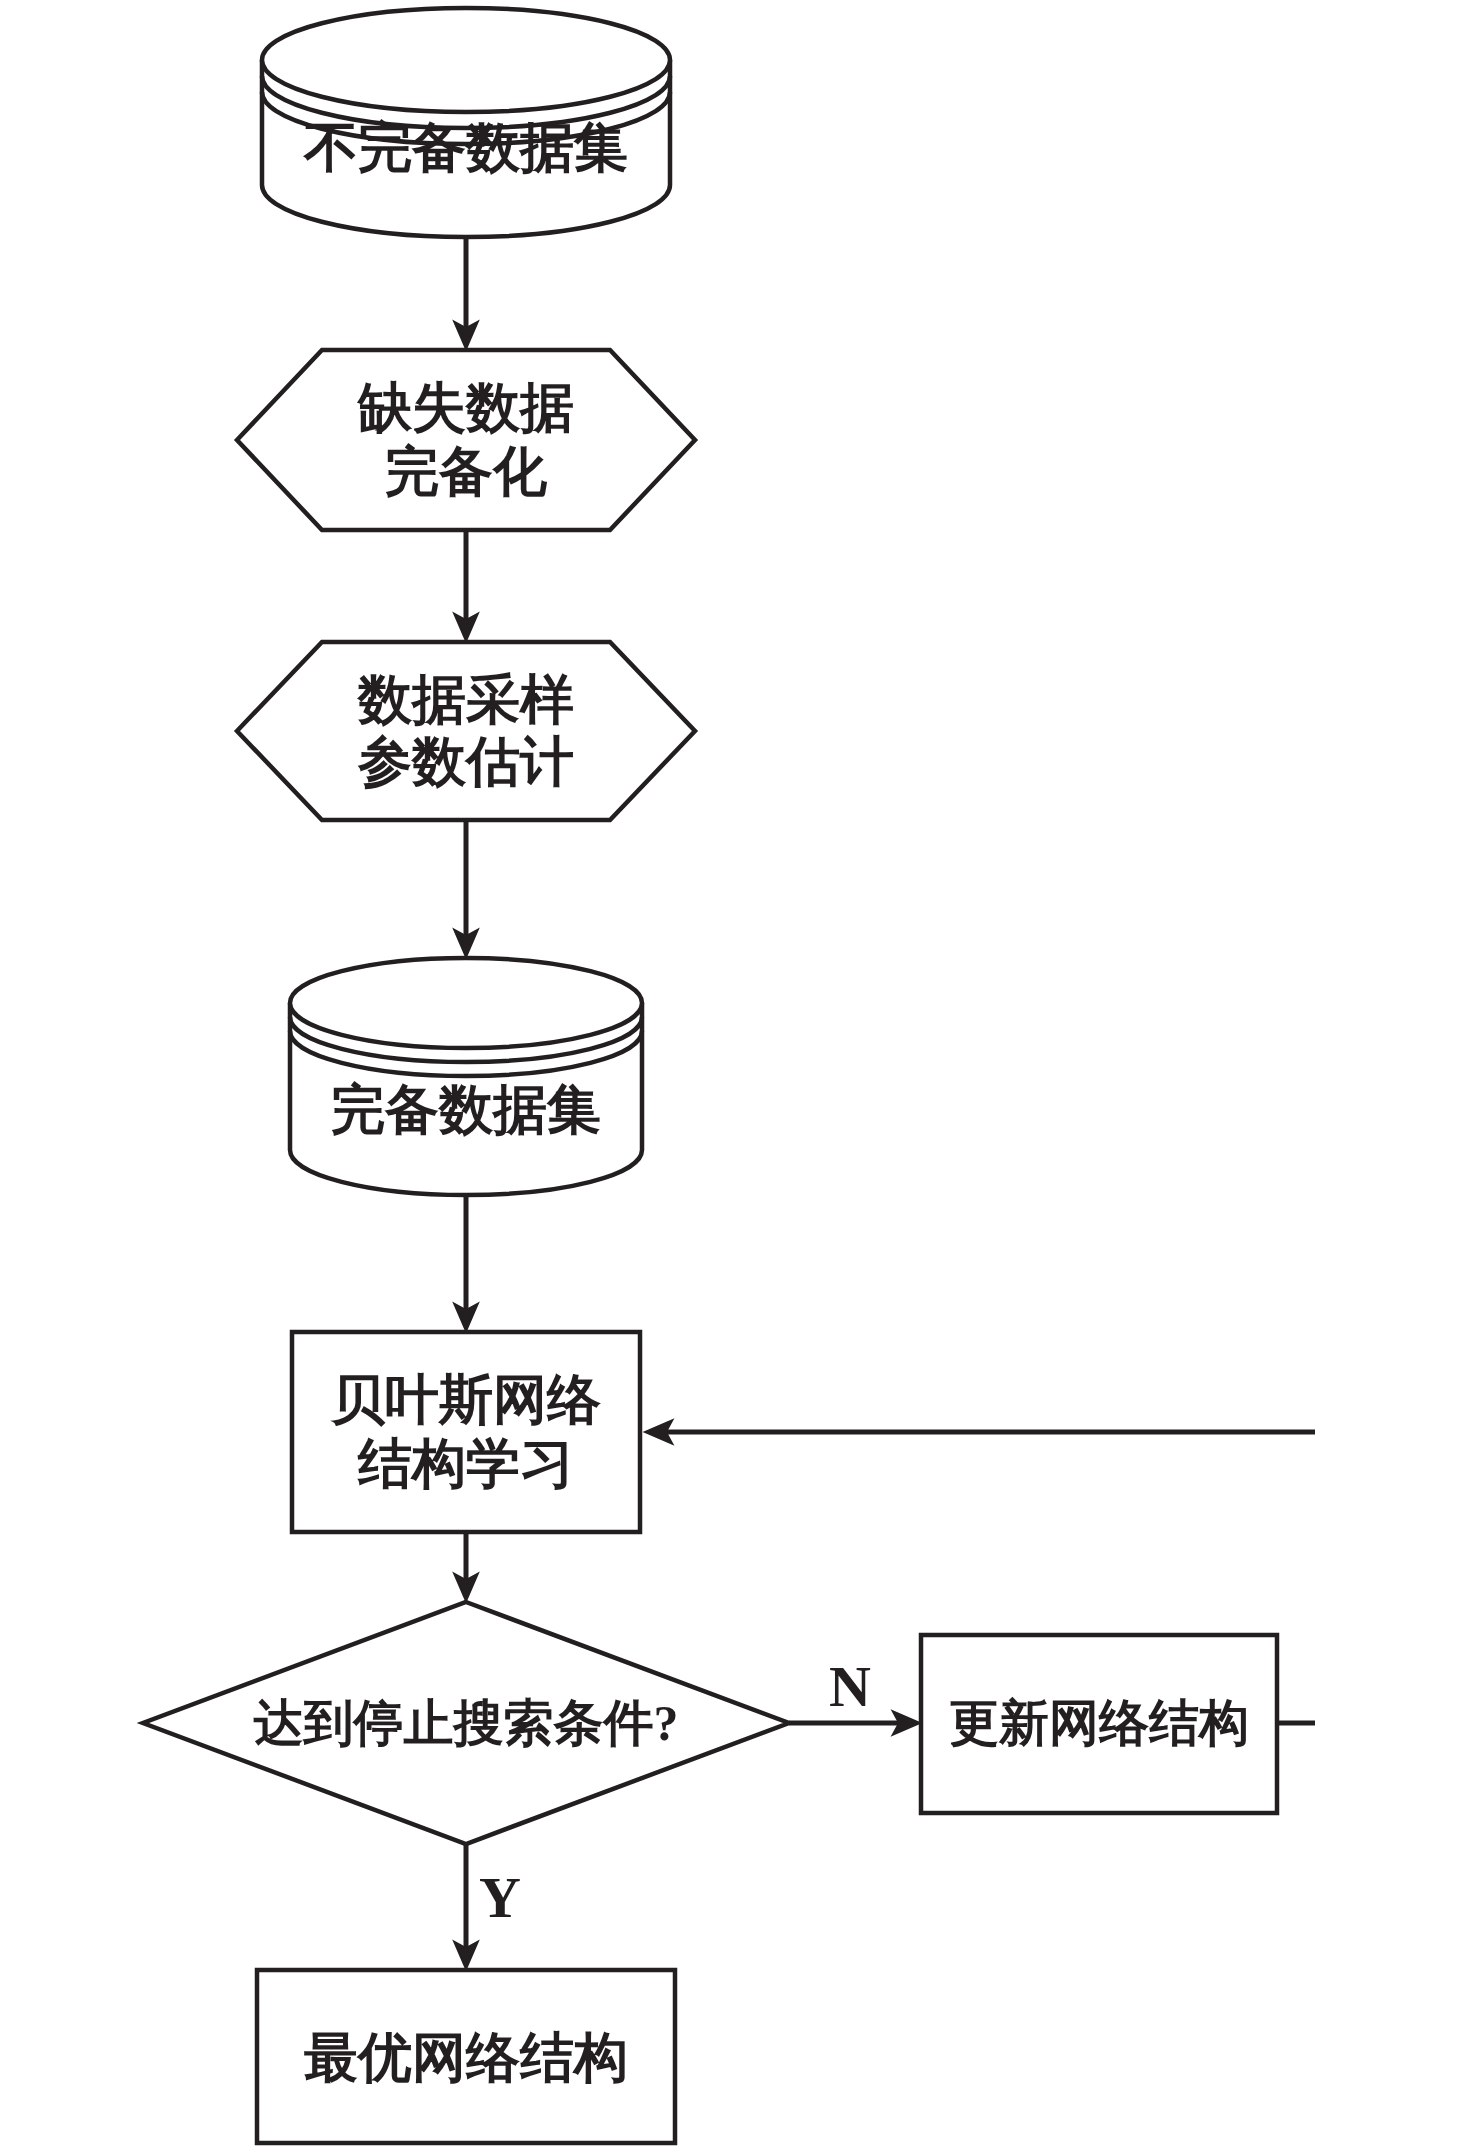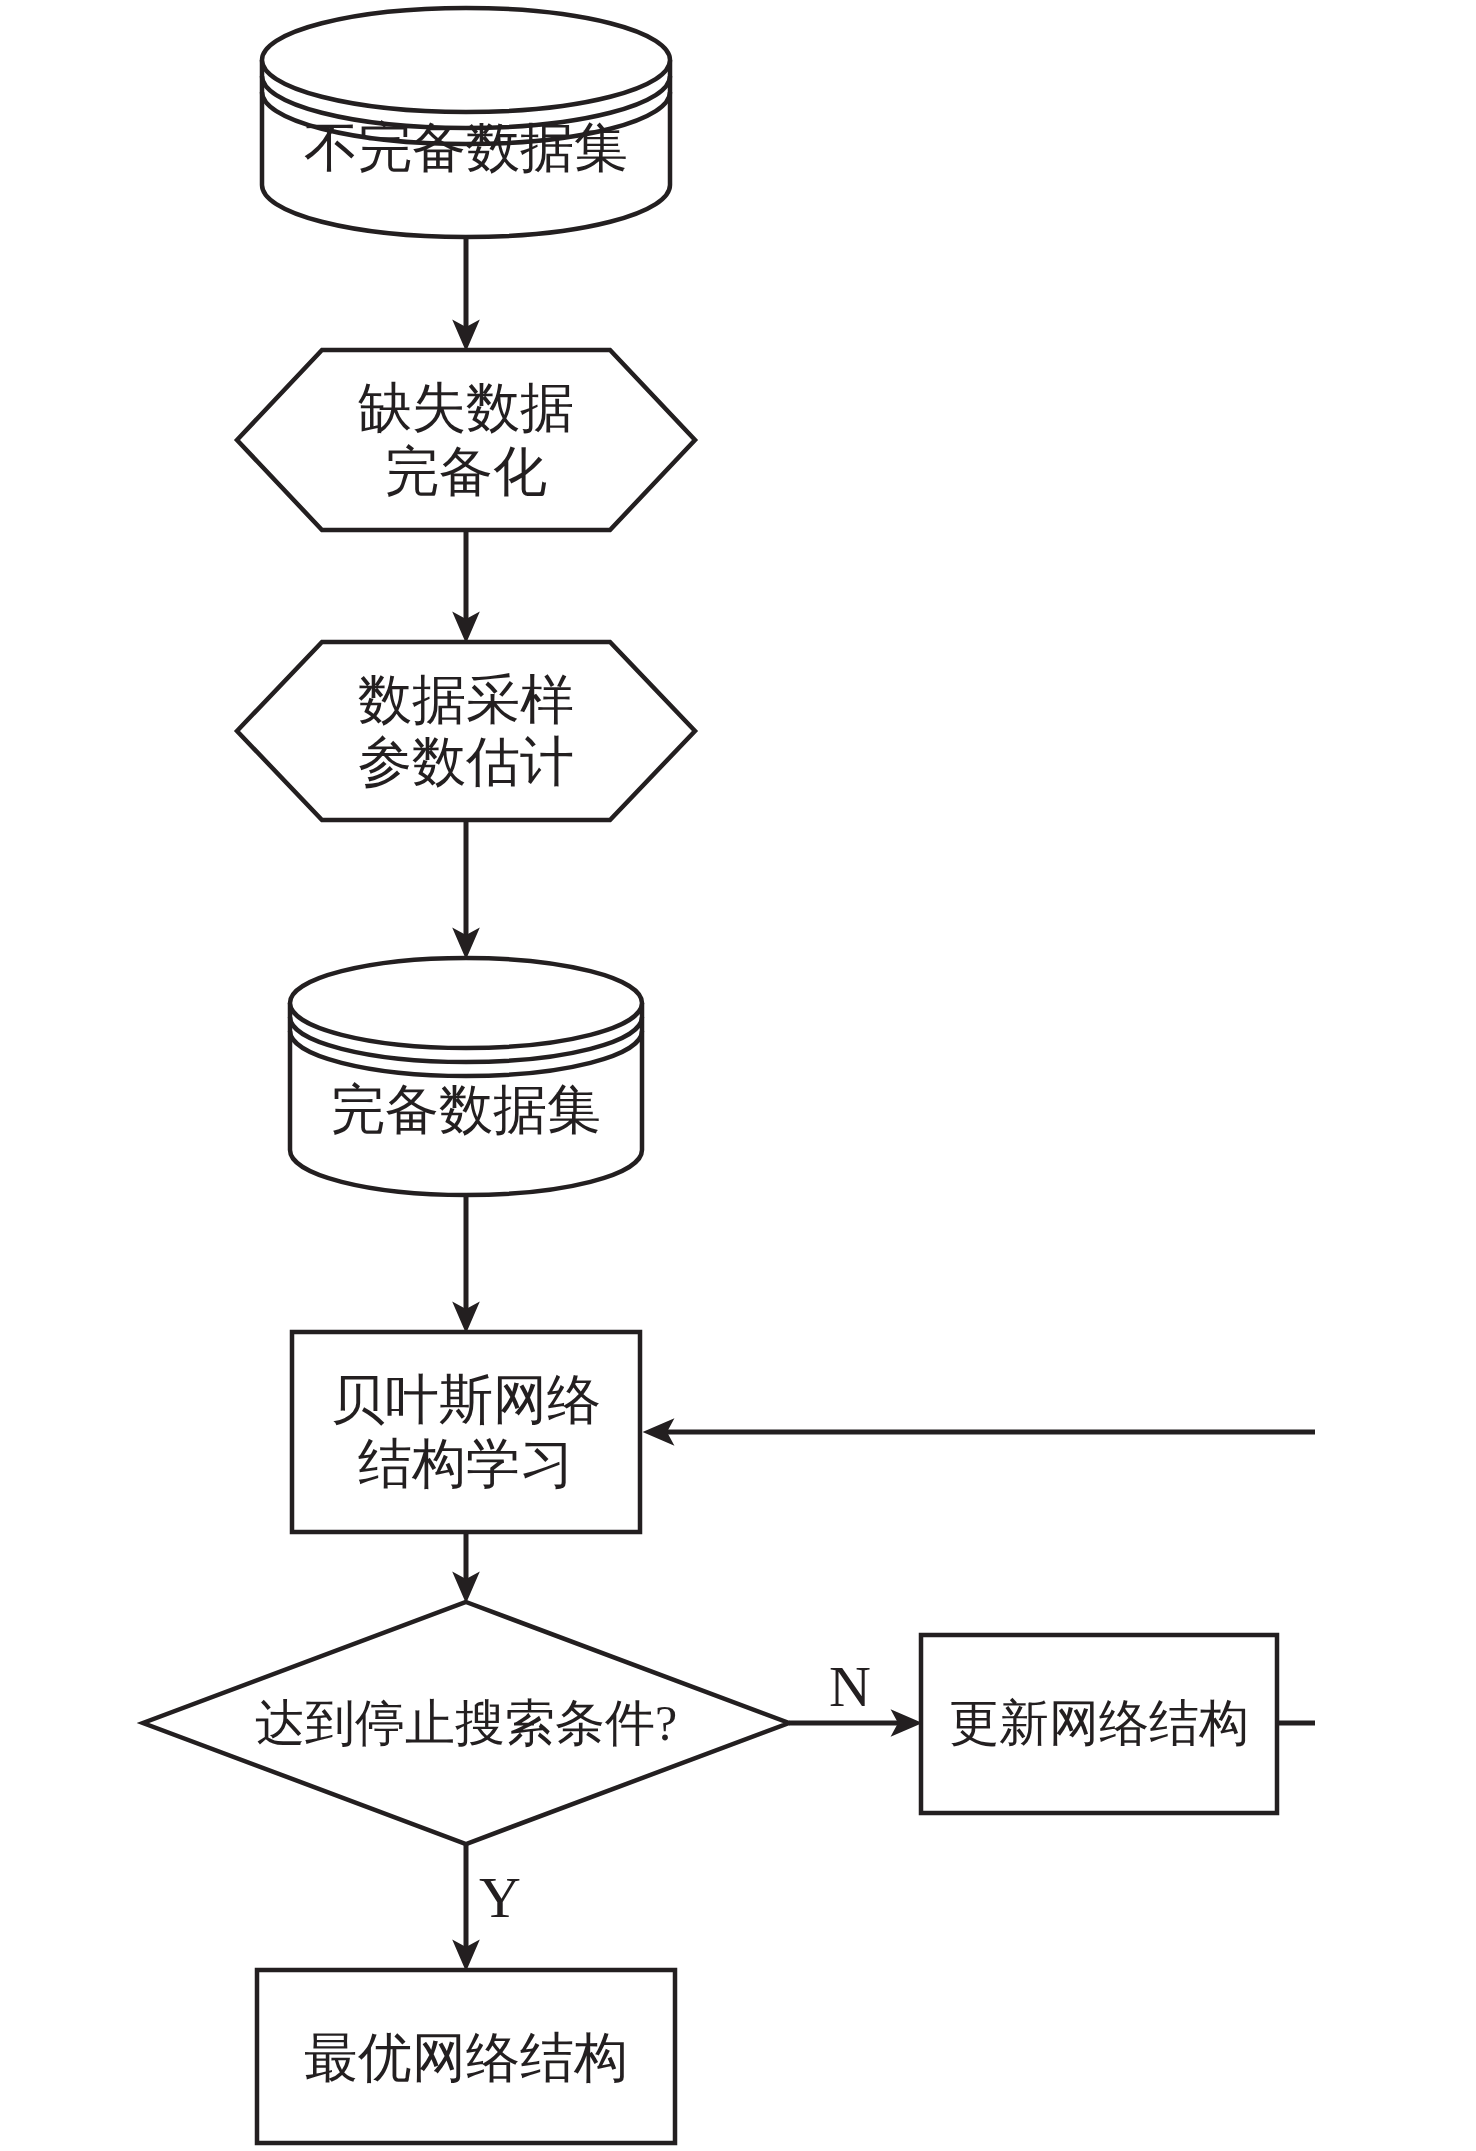--- a/index.html
+++ b/index.html
@@ -6,20 +6,21 @@
     margin: 0;
     padding: 0;
     background: #ffffff;
   }
   .canvas {
     position: relative;
     width: 1315px;
     height: 2151px;
     background: #ffffff;
     overflow: hidden;
+    font-weight: bold;
   }
   svg { display: block; }
   .shape {
     fill: #ffffff;
     stroke: #231f20;
     stroke-width: 4.5;
     stroke-linejoin: miter;
   }
   .ring {
     fill: none;

